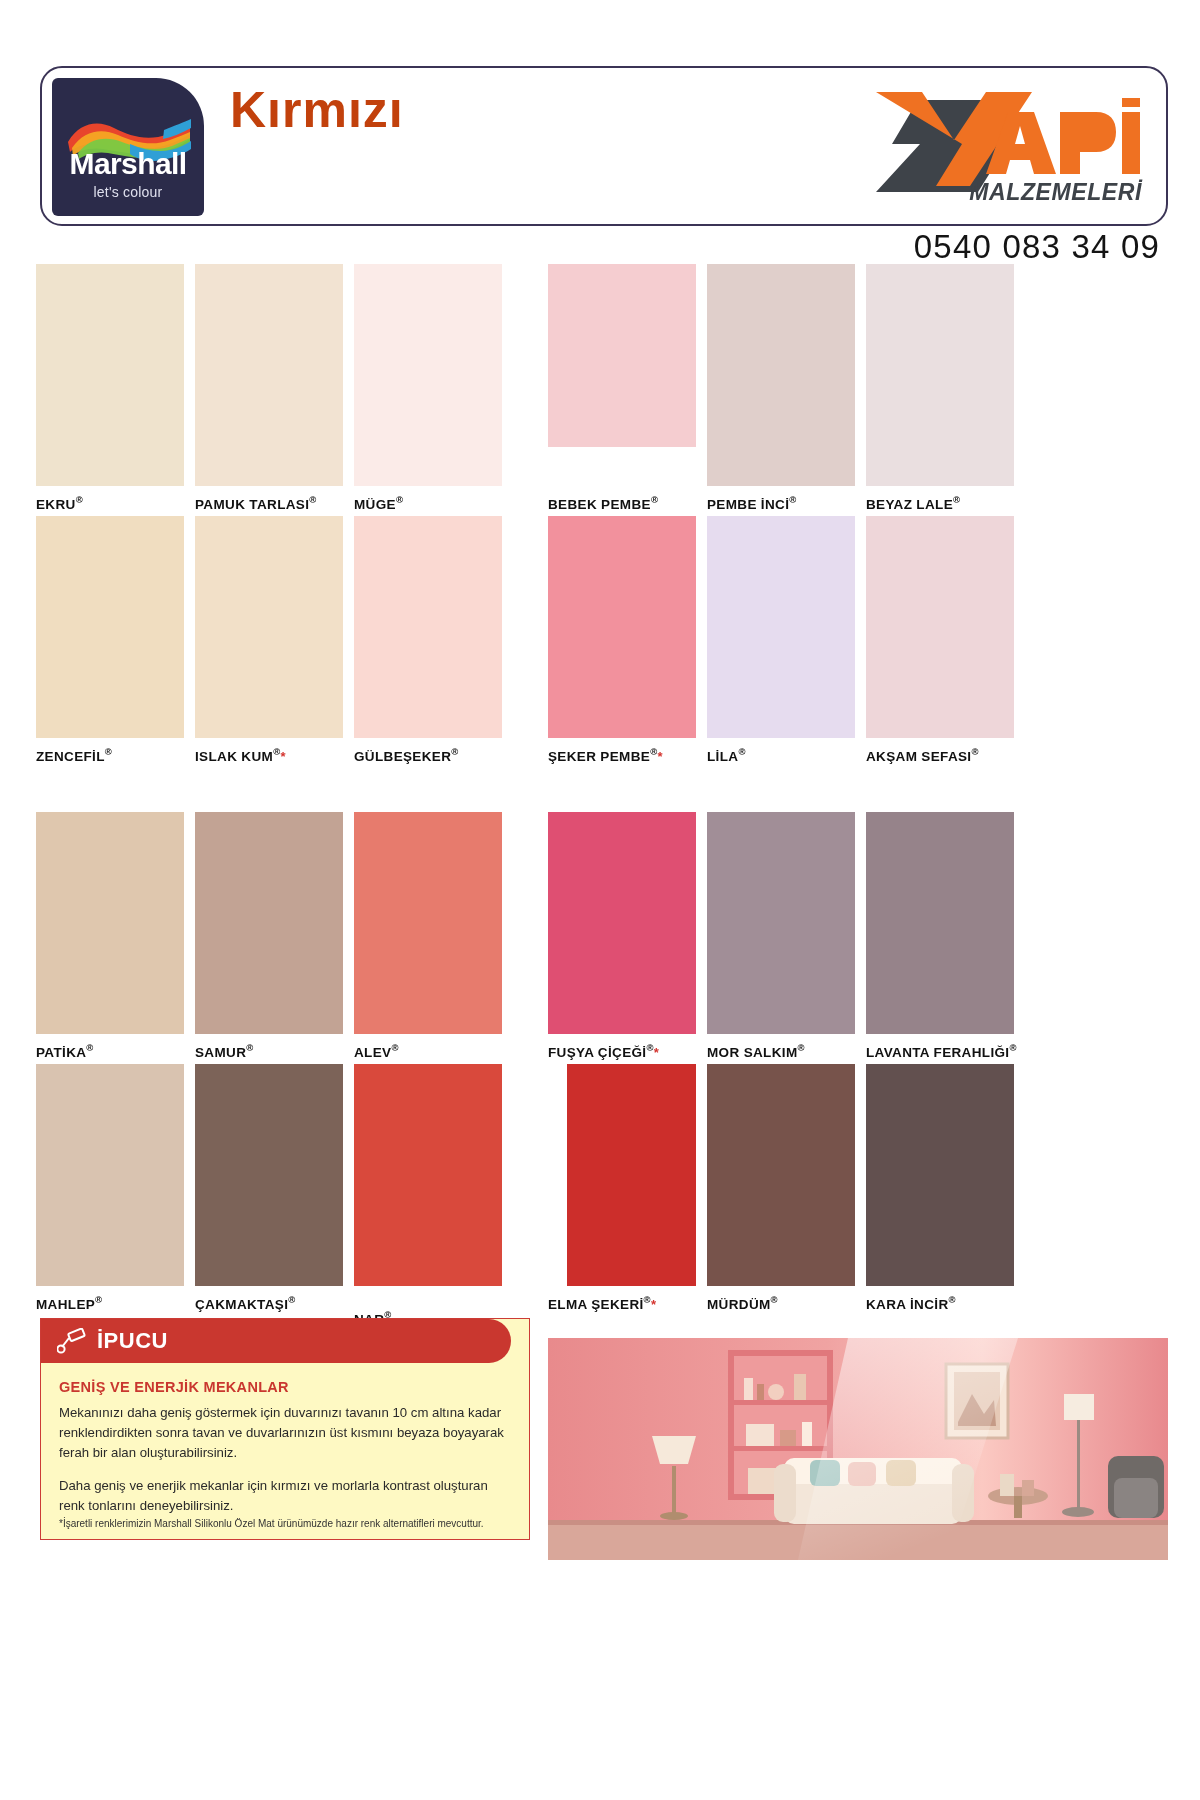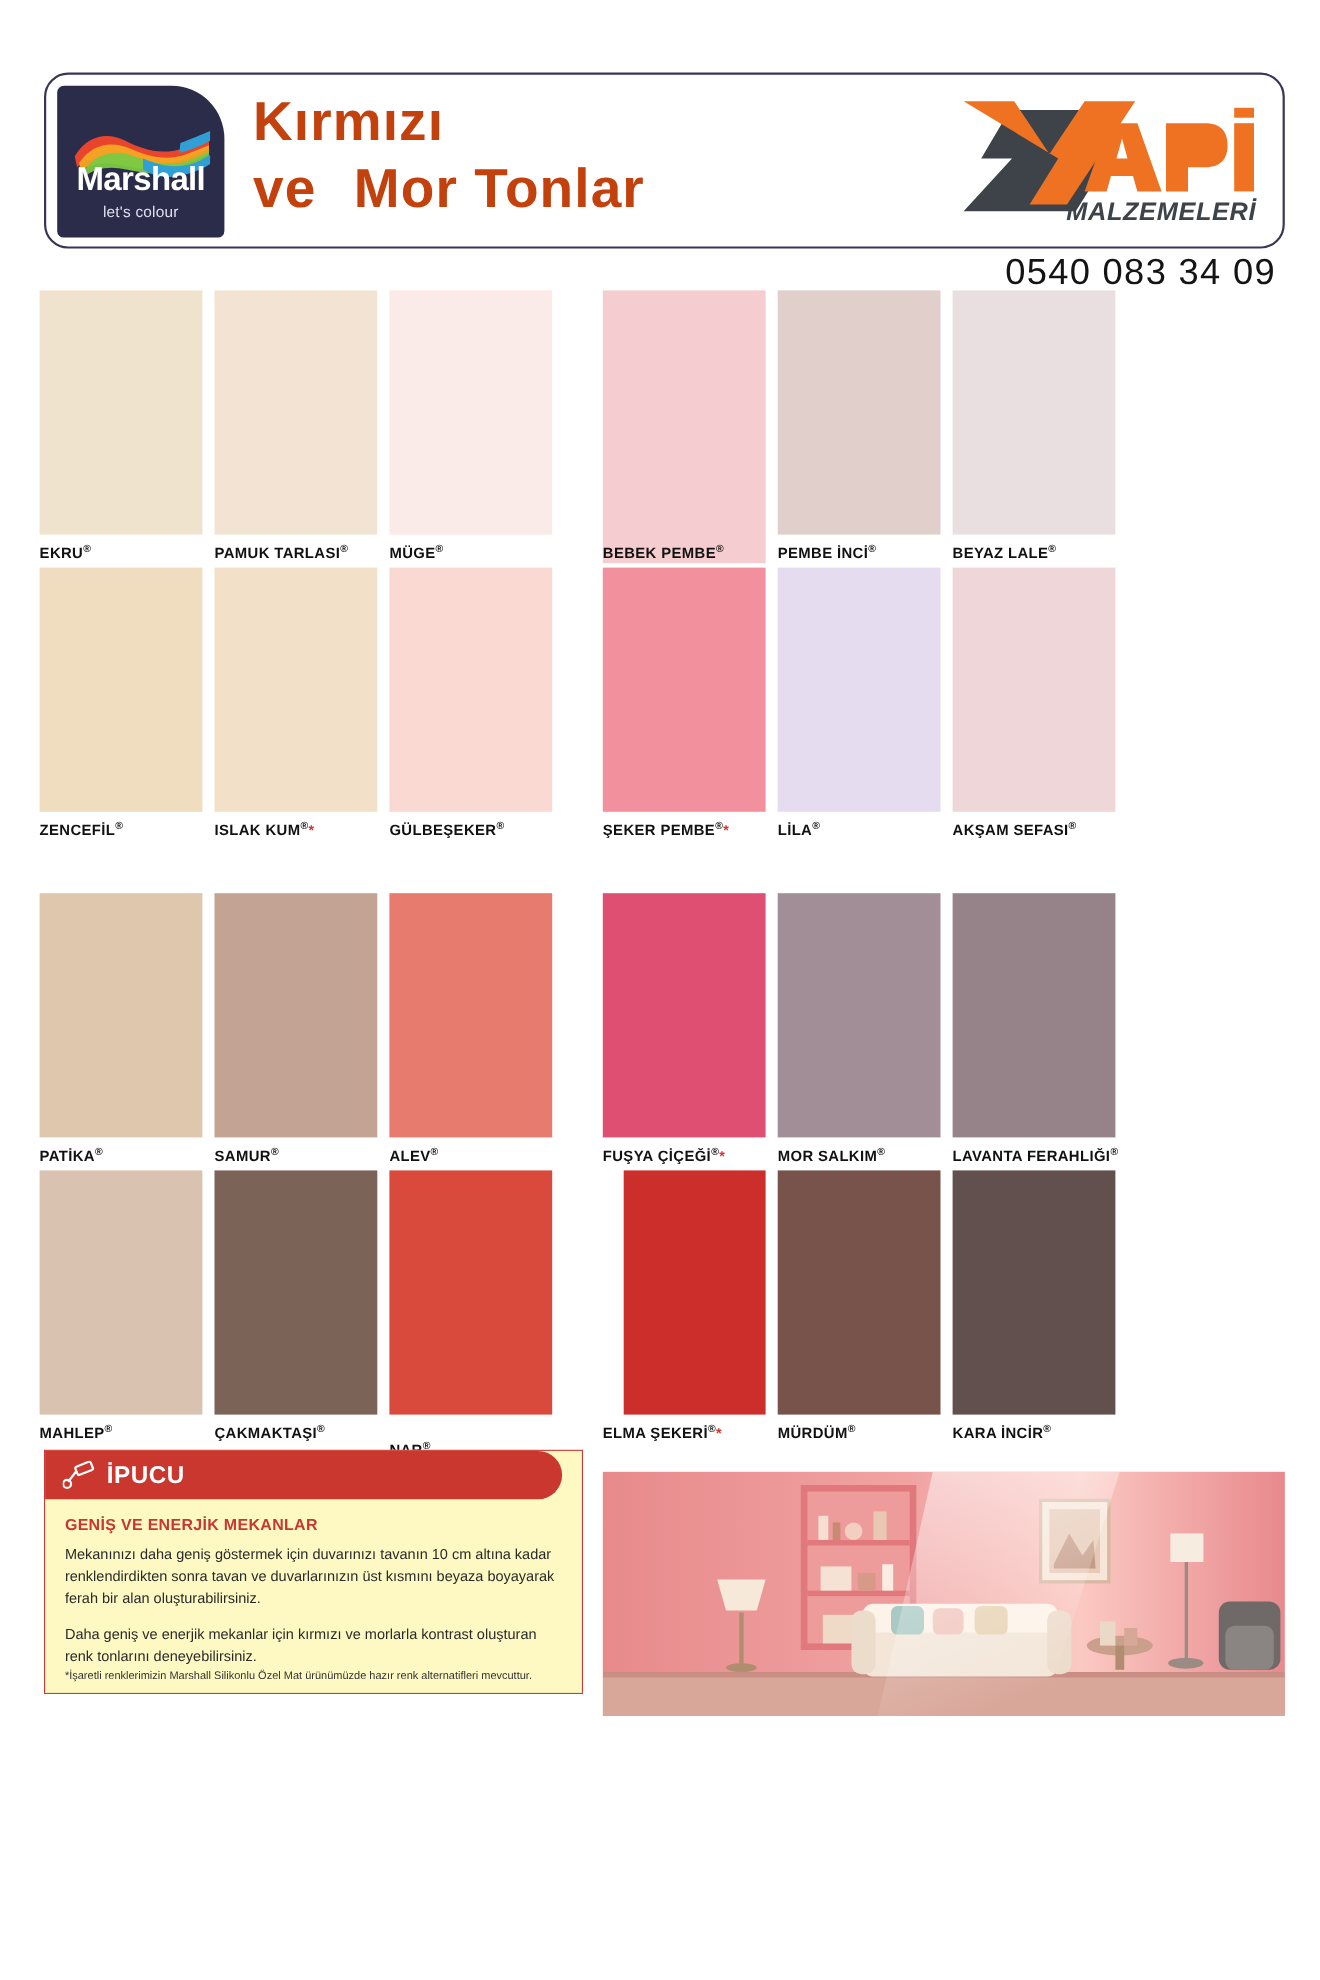--- a/index.html
+++ b/index.html
@@ -106,23 +106,20 @@
         <path d="M66 28 C84 36, 102 38, 118 30 C122 28, 125 26, 127 25 L127 33
                  C118 39, 104 44, 90 45 C80 45, 72 42, 66 38 Z" fill="#2f9fd6"></path>
         <path d="M100 14 C110 10, 120 6, 127 3 L127 12 C118 17, 108 21, 99 23 Z" fill="#2f9fd6"></path>
       </svg>
       <div class="marshall-word">Marshall</div>
       <div class="marshall-tag">let's colour</div>
     </div>
 
     <div class="title-block">
       <div class="title-l1">Kırmızı</div>
-      <div class="title-l2">
-        <span>ve</span><span class="gap"></span><span>Mor Tonlar</span>
-      </div>
     </div>
 
     <svg class="yapi-logo" viewBox="0 0 290 128">
 
       <polygon points="60,18 138,18 108,62 150,62 120,110 18,110 62,62 34,62" fill="#3e4349"></polygon>
 
       <polygon points="18,10 64,10 96,58 128,10 174,10 112,104 78,104 104,62" fill="#ef7122"></polygon>
 
       <path d="M150 30 L176 30 L198 92 L176 92 L172 78 L152 78 L148 92 L128 92 Z
                M157 62 L167 62 L162 44 Z" fill="#ef7122"></path>
@@ -178,21 +175,21 @@
         <div class="swatch-label" style="top: 230px; text-align: center;"><span>MAHLEP</span><span class="reg">®</span></div>
       </div>
       <div class="swatch-cell" style="left: 195px; top: 1064px; width: 148px; height: 222px;">
         <div class="swatch" style="background: rgb(124, 99, 88);"></div>
         <div class="swatch-label" style="top: 230px;"><span>ÇAKMAKTAŞI</span><span class="reg">®</span></div>
       </div>
       <div class="swatch-cell" style="left: 354px; top: 1064px; width: 148px; height: 222px;">
         <div class="swatch" style="background: rgb(217, 73, 60);"></div>
         <div class="swatch-label" style="top: 245px; text-align: right;"><span>NAR</span><span class="reg">®</span></div>
       </div>
-      <div class="swatch-cell" style="left: 548px; top: 264px; width: 148px; height: 248px;">
+      <div class="swatch-cell" style="left: 548px; top: 264px; width: 148px; height: 183px;">
         <div class="swatch" style="background: rgb(245, 205, 208);"></div>
         <div class="swatch-label" style="top: 230px;"><span>BEBEK PEMBE</span><span class="reg">®</span></div>
       </div>
       <div class="swatch-cell" style="left: 707px; top: 264px; width: 148px; height: 222px;">
         <div class="swatch" style="background: rgb(224, 207, 203);"></div>
         <div class="swatch-label" style="top: 230px;"><span>PEMBE İNCİ</span><span class="reg">®</span></div>
       </div>
       <div class="swatch-cell" style="left: 866px; top: 264px; width: 148px; height: 222px;">
         <div class="swatch" style="background: rgb(234, 223, 224);"></div>
         <div class="swatch-label" style="top: 230px;"><span>BEYAZ LALE</span><span class="reg">®</span></div>

